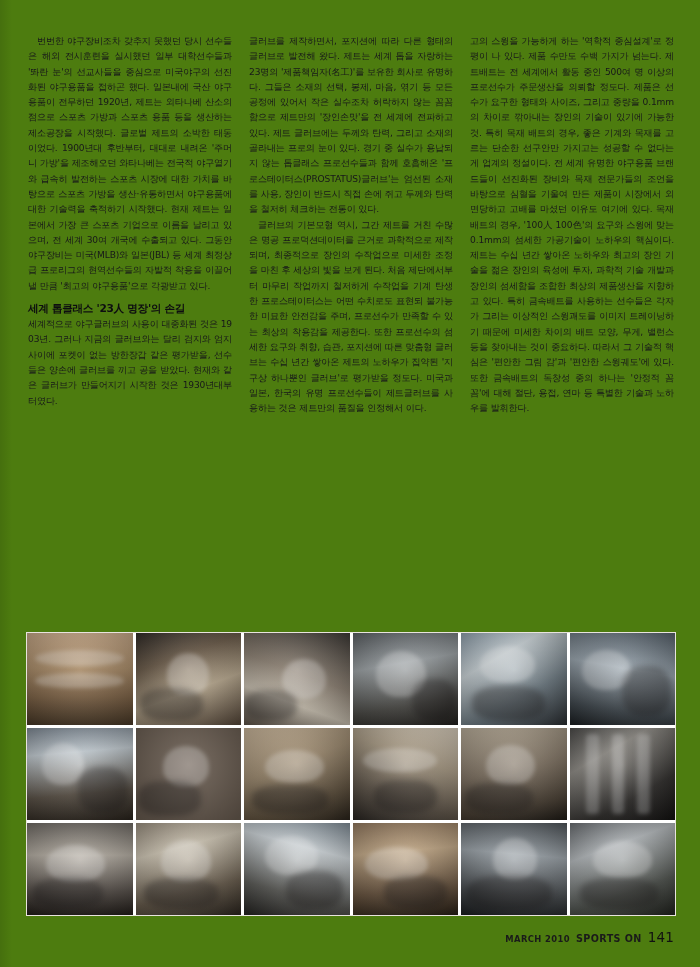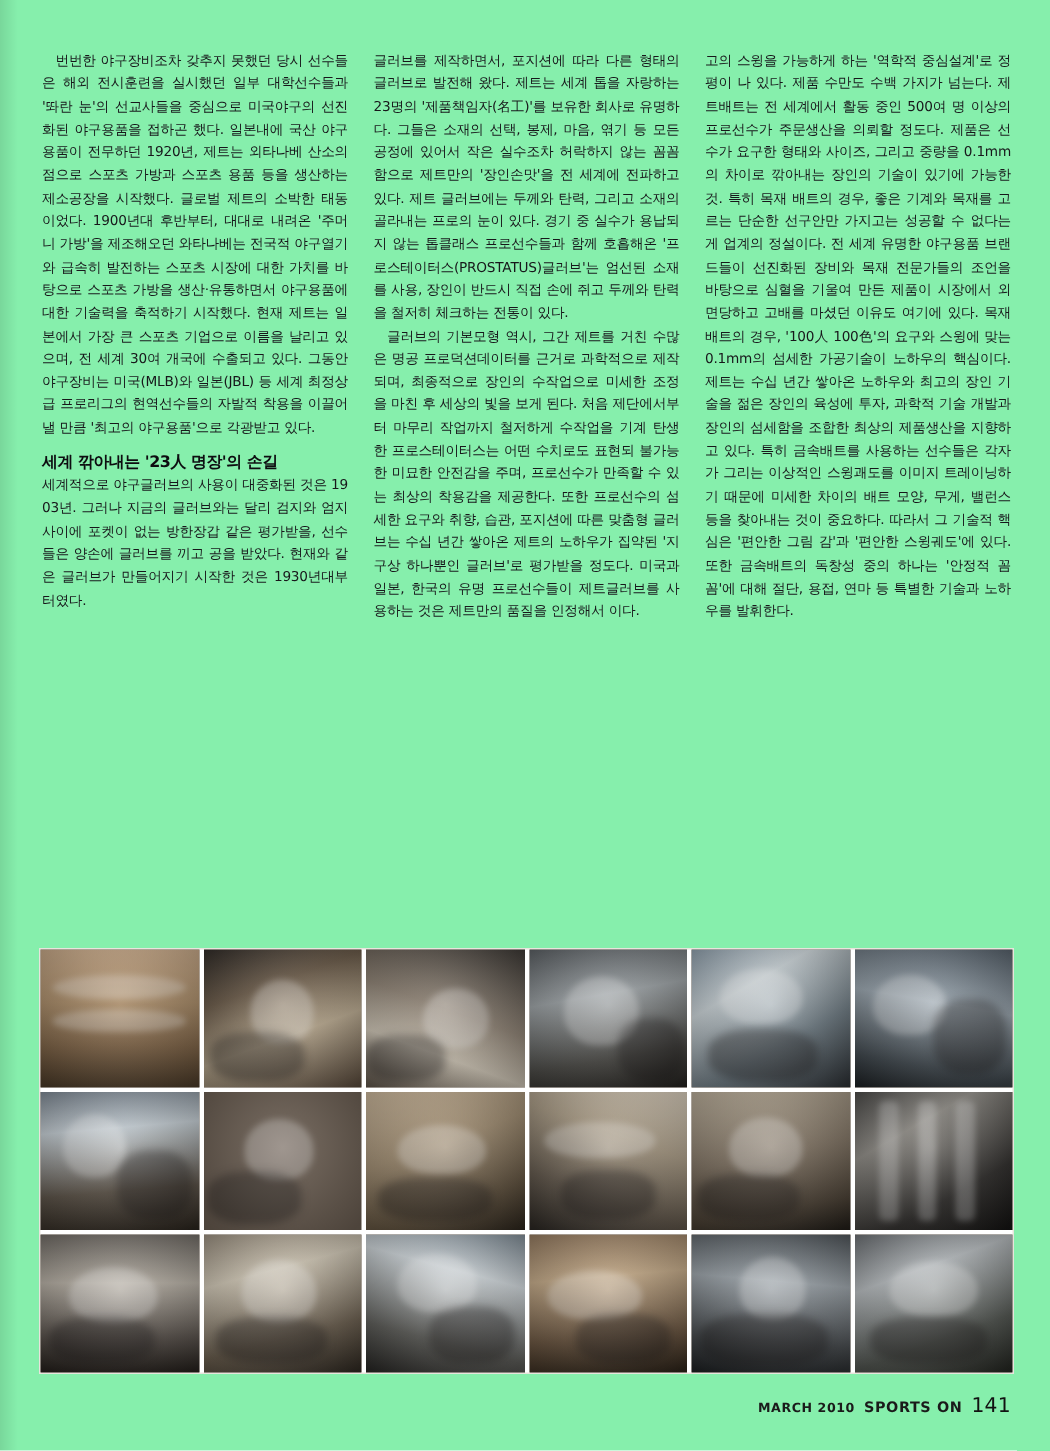--- a/index.html
+++ b/index.html
@@ -10,21 +10,21 @@
   body {
     width: 700px;
     height: 967px;
     position: relative;
     font-family: "DejaVu Sans", "Liberation Sans", sans-serif;
     overflow: hidden;
   }
   .page {
     position: absolute;
     inset: 0;
-    background: #86efac;
+    background: #4d7c0f;
   }
   
   .columns {
     position: absolute;
     top: 34px;
     left: 28px;
     width: 646px;
     height: 580px;
     display: flex;
     gap: 17px;
@@ -155,21 +155,21 @@
 <body>
 
 <div class="page">
 
   <div class="edge"></div>
 
   <div class="columns">
 
     <div class="col">
       <p>번번한 야구장비조차 갖추지 못했던 당시 선수들은 해외 전시훈련을 실시했던 일부 대학선수들과 '똬란 눈'의 선교사들을 중심으로 미국야구의 선진화된 야구용품을 접하곤 했다. 일본내에 국산 야구용품이 전무하던 1920년, 제트는 외타나베 산소의점으로 스포츠 가방과 스포츠 용품 등을 생산하는 제소공장을 시작했다. 글로벌 제트의 소박한 태동이었다. 1900년대 후반부터, 대대로 내려온 '주머니 가방'을 제조해오던 와타나베는 전국적 야구열기와 급속히 발전하는 스포츠 시장에 대한 가치를 바탕으로 스포츠 가방을 생산·유통하면서 야구용품에 대한 기술력을 축적하기 시작했다. 현재 제트는 일본에서 가장 큰 스포츠 기업으로 이름을 날리고 있으며, 전 세계 30여 개국에 수출되고 있다. 그동안 야구장비는 미국(MLB)와 일본(JBL) 등 세계 최정상급 프로리그의 현역선수들의 자발적 착용을 이끌어낼 만큼 '최고의 야구용품'으로 각광받고 있다.</p>
-      <h3>세계 깎아내는 '23人 명장'의 손길</h3>
+      <h3>세계 톱클래스 '23人 명장'의 손길</h3>
       <p class="noindent">세계적으로 야구글러브의 사용이 대중화된 것은 1903년. 그러나 지금의 글러브와는 달리 검지와 엄지 사이에 포켓이 없는 방한장갑 같은 평가받을, 선수들은 양손에 글러브를 끼고 공을 받았다. 현재와 같은 글러브가 만들어지기 시작한 것은 1930년대부터였다.</p>
     </div>
 
     <div class="col">
       <p class="noindent">글러브를 제작하면서, 포지션에 따라 다른 형태의 글러브로 발전해 왔다. 제트는 세계 톱을 자랑하는 23명의 '제품책임자(名工)'를 보유한 회사로 유명하다. 그들은 소재의 선택, 봉제, 마음, 엮기 등 모든 공정에 있어서 작은 실수조차 허락하지 않는 꼼꼼함으로 제트만의 '장인손맛'을 전 세계에 전파하고 있다. 제트 글러브에는 두께와 탄력, 그리고 소재의 골라내는 프로의 눈이 있다. 경기 중 실수가 용납되지 않는 톱클래스 프로선수들과 함께 호흡해온 '프로스테이터스(PROSTATUS)글러브'는 엄선된 소재를 사용, 장인이 반드시 직접 손에 쥐고 두께와 탄력을 철저히 체크하는 전통이 있다.</p>
       <p>글러브의 기본모형 역시, 그간 제트를 거친 수많은 명공 프로덕션데이터를 근거로 과학적으로 제작되며, 최종적으로 장인의 수작업으로 미세한 조정을 마친 후 세상의 빛을 보게 된다. 처음 제단에서부터 마무리 작업까지 철저하게 수작업을 기계 탄생한 프로스테이터스는 어떤 수치로도 표현되 불가능한 미묘한 안전감을 주며, 프로선수가 만족할 수 있는 최상의 착용감을 제공한다. 또한 프로선수의 섬세한 요구와 취향, 습관, 포지션에 따른 맞춤형 글러브는 수십 년간 쌓아온 제트의 노하우가 집약된 '지구상 하나뿐인 글러브'로 평가받을 정도다. 미국과 일본, 한국의 유명 프로선수들이 제트글러브를 사용하는 것은 제트만의 품질을 인정해서 이다.</p>
     </div>
 
     <div class="col">
       <p class="noindent">고의 스윙을 가능하게 하는 '역학적 중심설계'로 정평이 나 있다. 제품 수만도 수백 가지가 넘는다. 제트배트는 전 세계에서 활동 중인 500여 명 이상의 프로선수가 주문생산을 의뢰할 정도다. 제품은 선수가 요구한 형태와 사이즈, 그리고 중량을 0.1mm의 차이로 깎아내는 장인의 기술이 있기에 가능한 것. 특히 목재 배트의 경우, 좋은 기계와 목재를 고르는 단순한 선구안만 가지고는 성공할 수 없다는 게 업계의 정설이다. 전 세계 유명한 야구용품 브랜드들이 선진화된 장비와 목재 전문가들의 조언을 바탕으로 심혈을 기울여 만든 제품이 시장에서 외면당하고 고배를 마셨던 이유도 여기에 있다. 목재 배트의 경우, '100人 100色'의 요구와 스윙에 맞는 0.1mm의 섬세한 가공기술이 노하우의 핵심이다. 제트는 수십 년간 쌓아온 노하우와 최고의 장인 기술을 젊은 장인의 육성에 투자, 과학적 기술 개발과 장인의 섬세함을 조합한 최상의 제품생산을 지향하고 있다. 특히 금속배트를 사용하는 선수들은 각자가 그리는 이상적인 스윙괘도를 이미지 트레이닝하기 때문에 미세한 차이의 배트 모양, 무게, 밸런스 등을 찾아내는 것이 중요하다. 따라서 그 기술적 핵심은 '편안한 그림 감'과 '편안한 스윙궤도'에 있다. 또한 금속배트의 독창성 중의 하나는 '안정적 꼼꼼'에 대해 절단, 용접, 연마 등 특별한 기술과 노하우를 발휘한다.</p>

